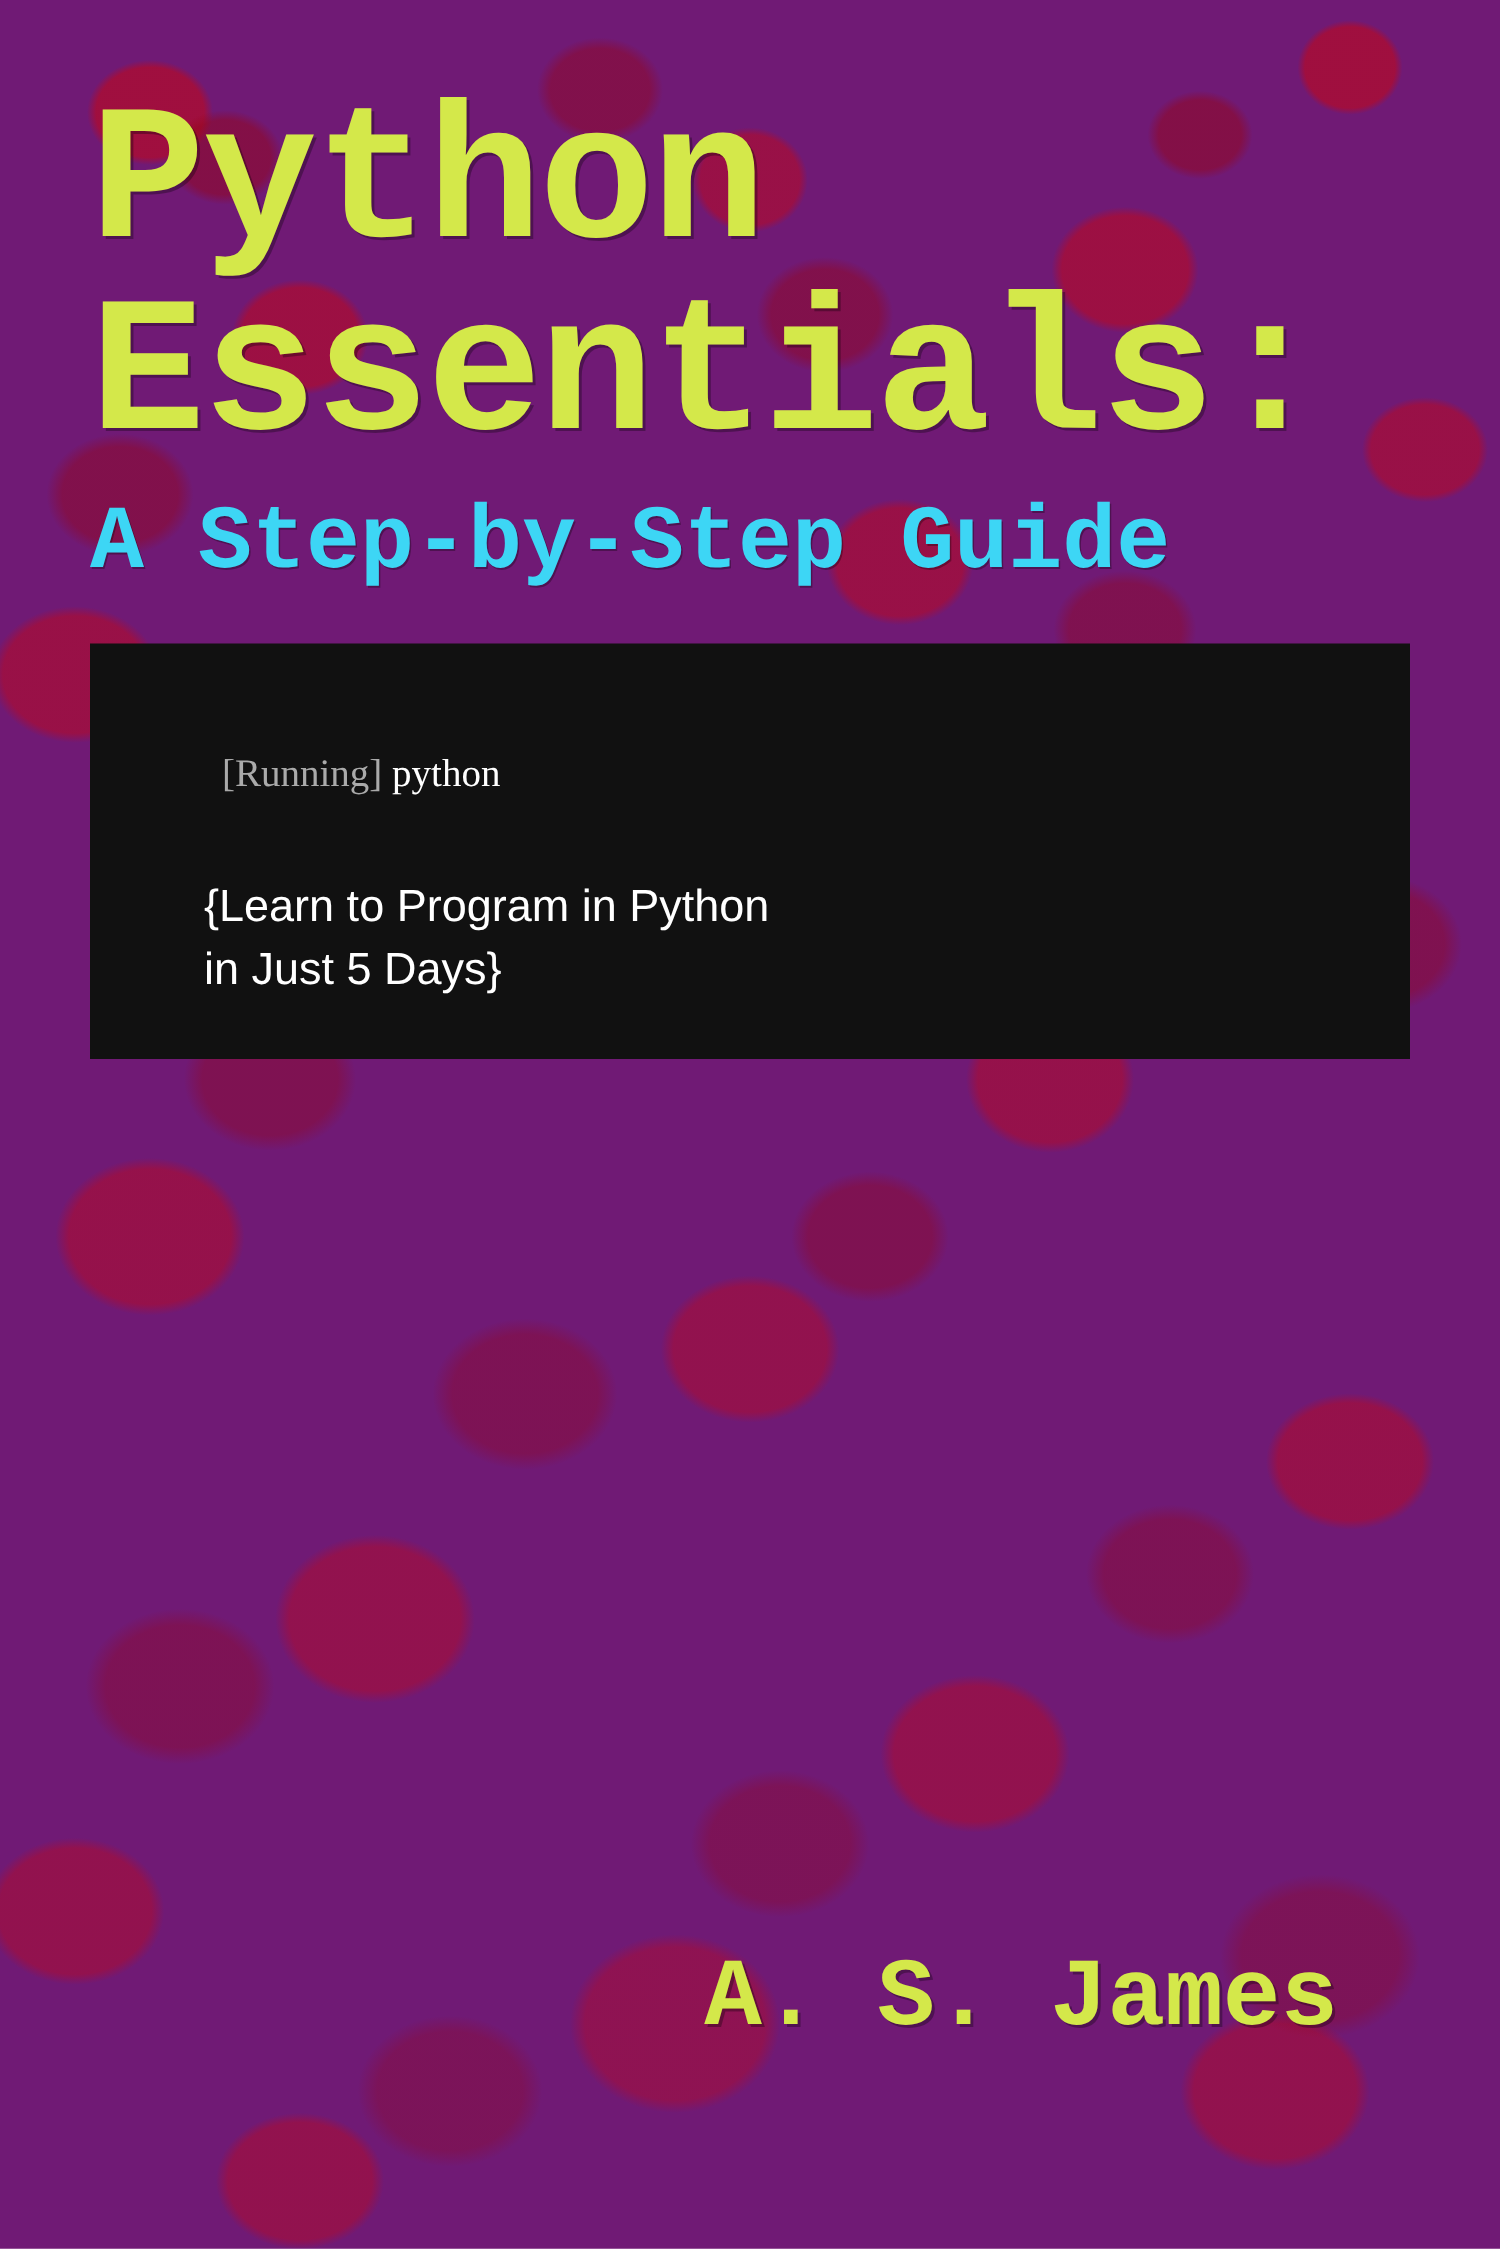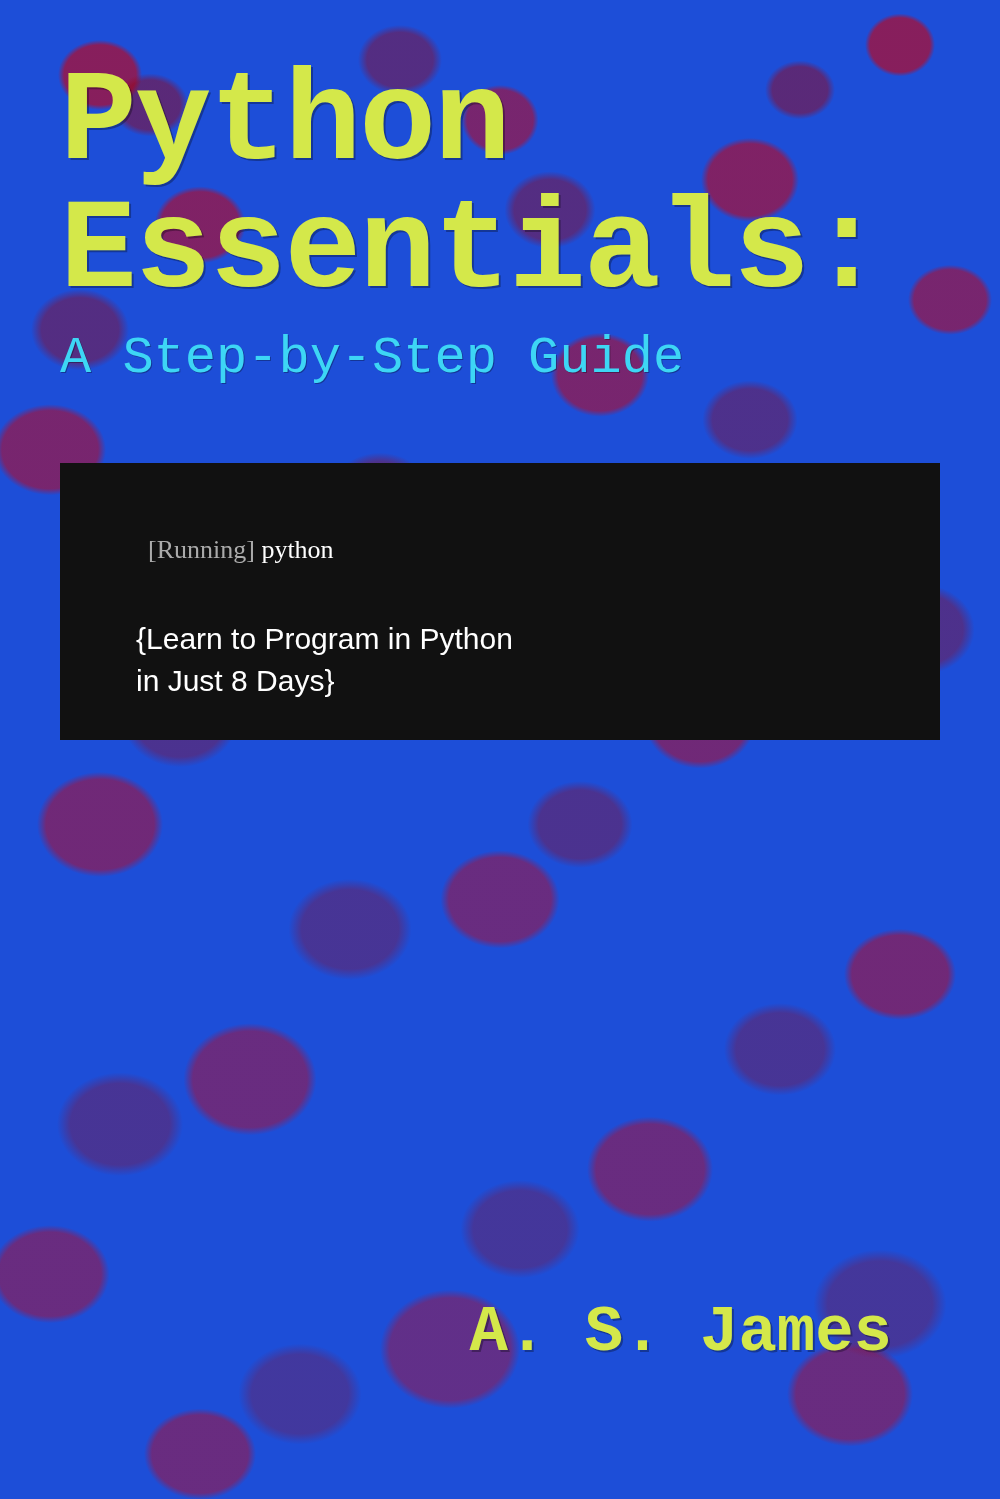--- a/index.html
+++ b/index.html
@@ -7,21 +7,21 @@
     body {
       width: 1000px;
       height: 1499px;
       overflow: hidden;
       font-family: sans-serif;
     }
 
     .cover {
       width: 1000px;
       height: 1499px;
-      background-color: #1d4ed8;
+      background-color: #701a75;
       position: relative;
       display: flex;
       flex-direction: column;
       align-items: center;
       padding: 60px 60px 60px 60px;
       overflow: hidden;
     }
 
     
     .cover::before {
@@ -99,25 +99,25 @@
       font-weight: 900;
       color: #d4e84a;
       line-height: 1.0;
       letter-spacing: -2px;
       margin-bottom: 10px;
       text-shadow: 2px 2px 0px rgba(0,0,0,0.3);
     }
 
     .subtitle {
       font-family: 'Courier New', Courier, monospace;
-      font-size: 52px;
-      font-weight: 400;
+      font-size: 60px;
+      font-weight: 700;
       color: #3dd6f5;
       line-height: 1.25;
-      margin-bottom: 72px;
+      margin-bottom: 28px;
       text-shadow: 1px 1px 0px rgba(0,0,0,0.3);
     }
 
     .terminal-box {
       background-color: #111111;
       padding: 28px 36px 28px 36px;
       margin-bottom: 40px;
       width: 100%;
     }
 
@@ -185,19 +185,19 @@
     <div class="subtitle">
       <span>A Step-by-Step Guide</span><br>
     </div>
 
     <div class="terminal-box">
       <div class="terminal-line">
         <span class="terminal-bracket">[Running]</span><span class="terminal-python"> python</span>
       </div>
       <div class="terminal-output">
         <span>{Learn to Program in Python</span><br>
-        <span>in Just 8 Days}</span>
+        <span>in Just 5 Days}</span>
       </div>
     </div>
 
     <div class="author">A. S. James</div>
   </div>
 </div>
 
 </body></html>

